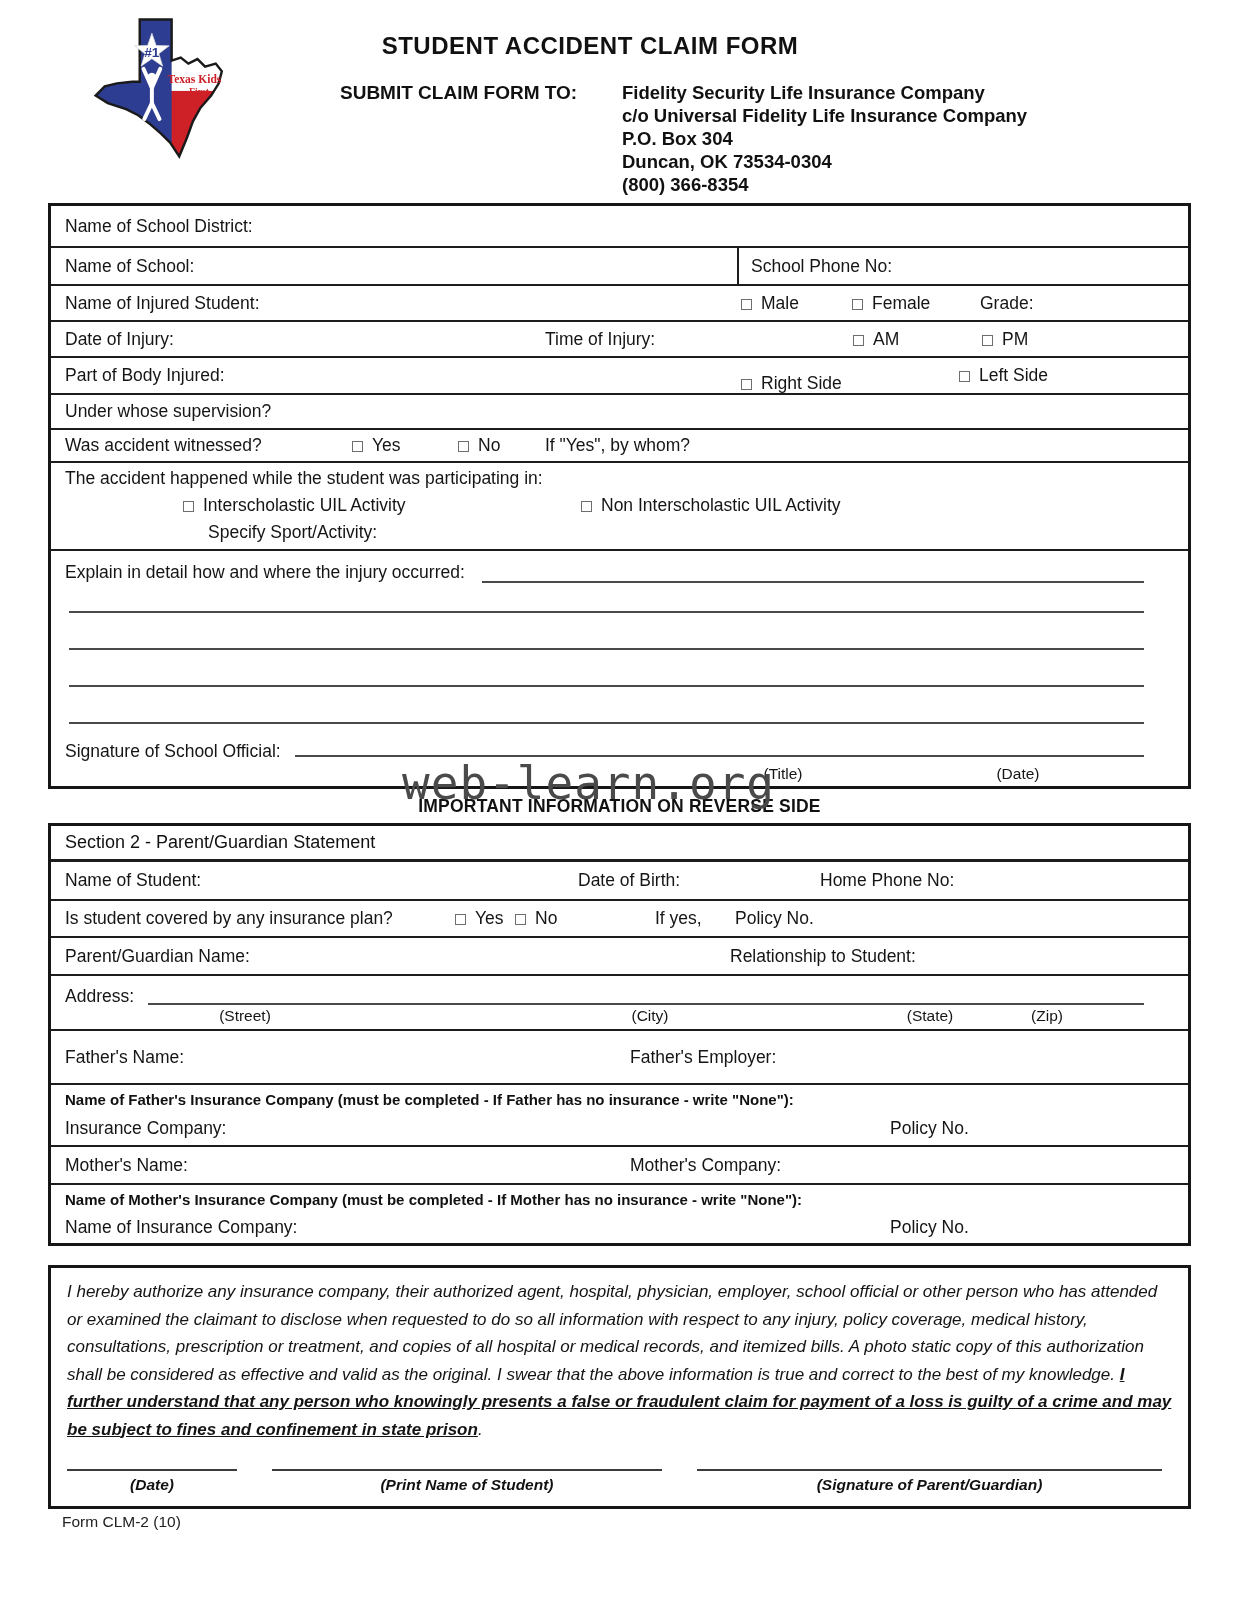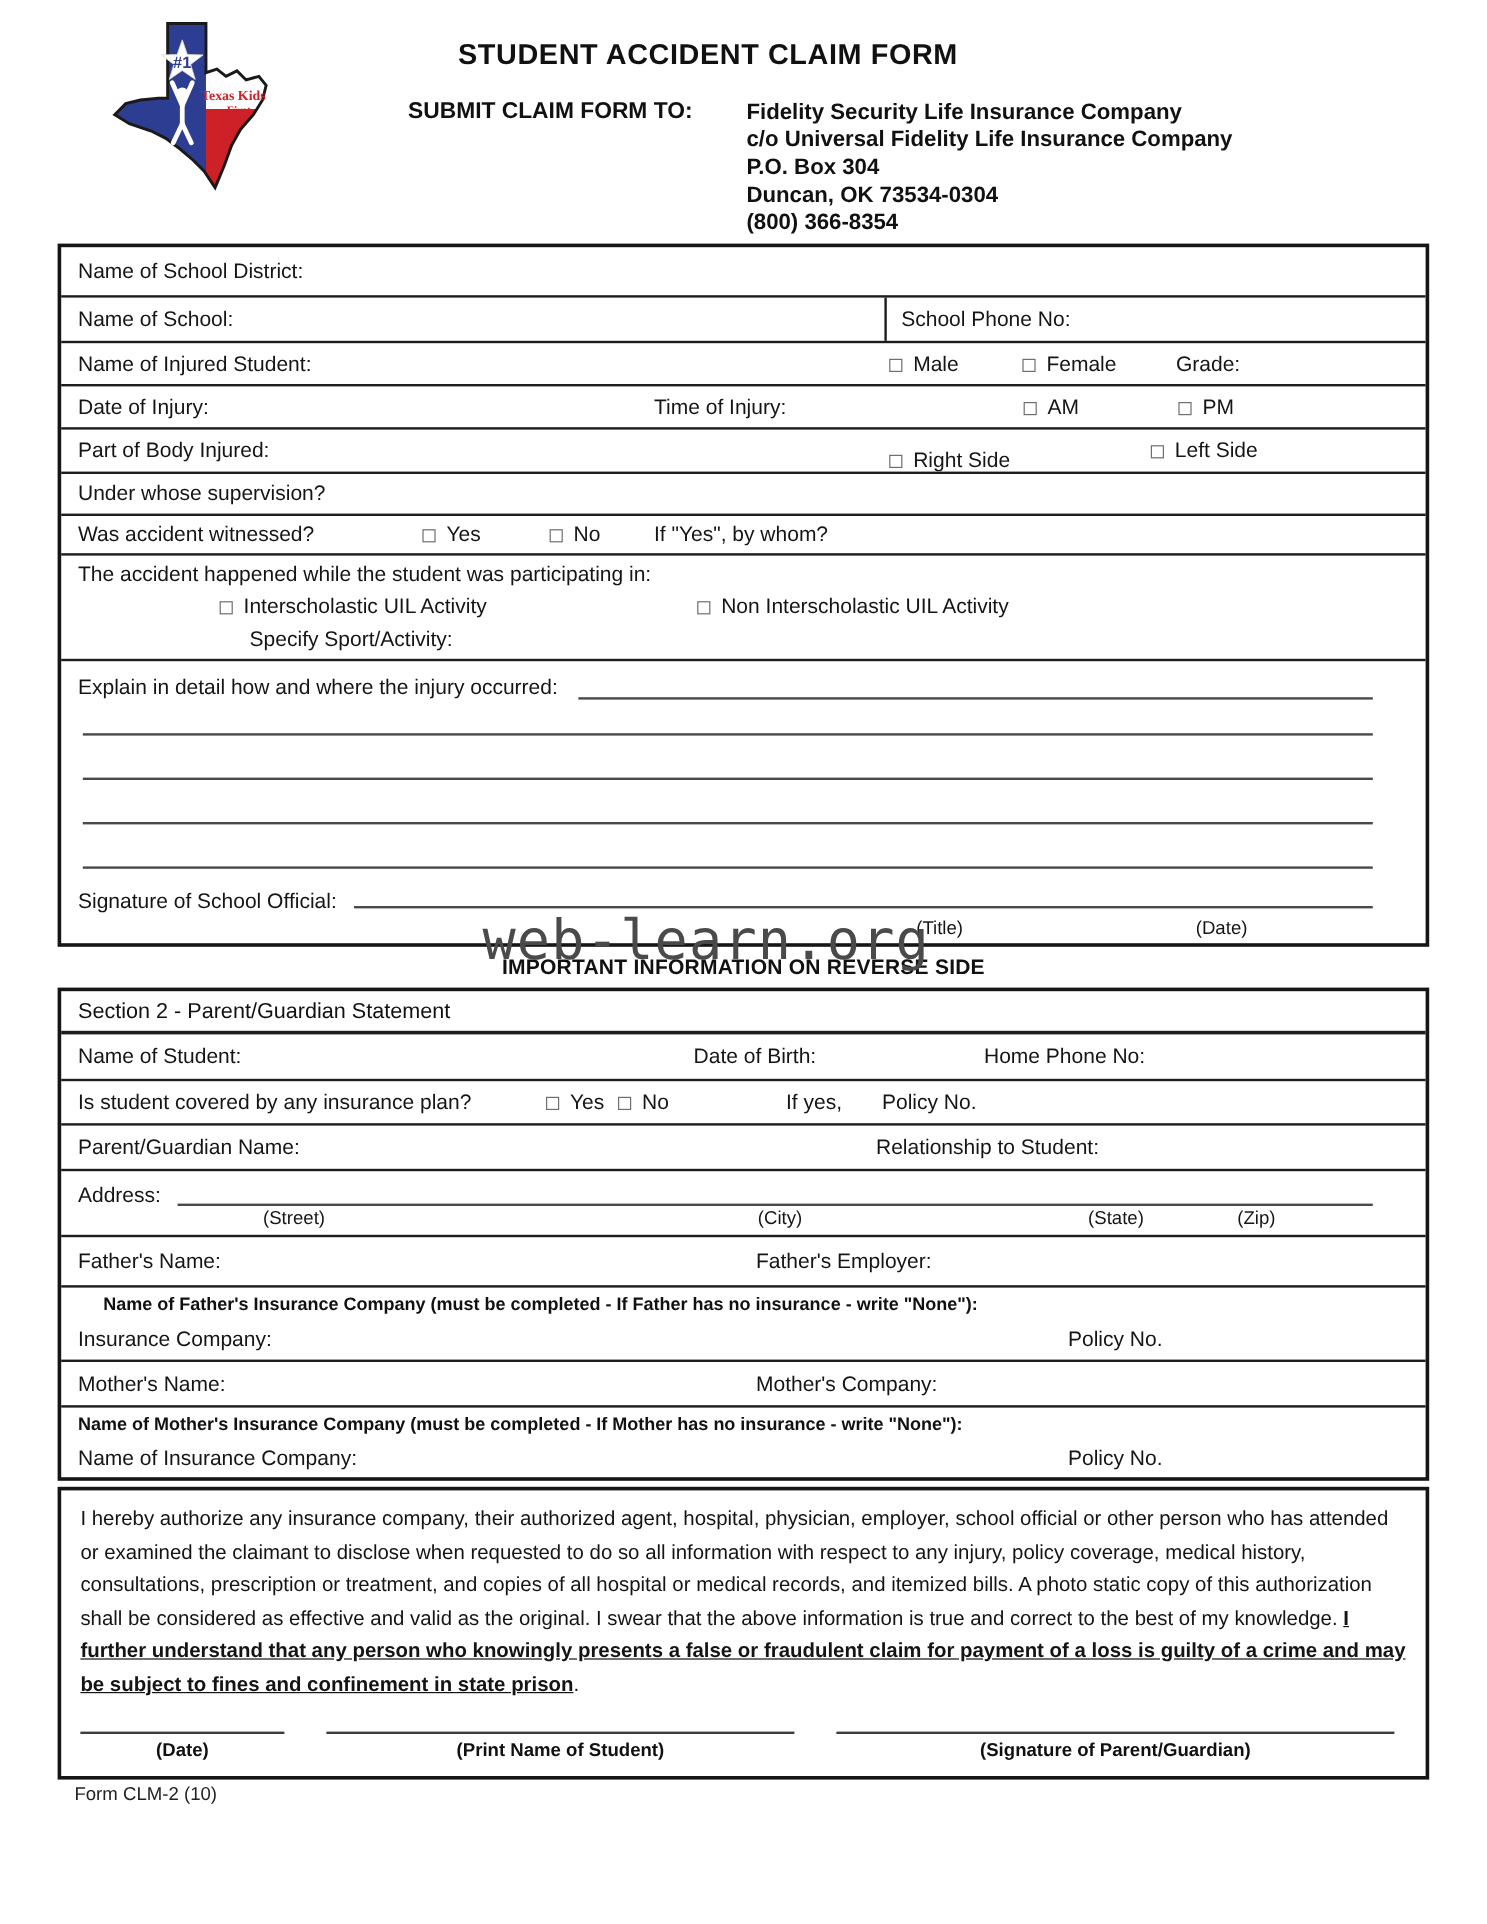--- a/index.html
+++ b/index.html
@@ -32,21 +32,21 @@
   .s-note { font-size:15.5px; padding:0 0 6px 118px; }
 
   .wline { border-bottom:2px solid #4a4a4a; position:absolute; }
 
   .vcell { display:flex; align-items:center; }
 
   .banner { text-align:center; font-size:17.5px; font-weight:bold; padding:7px 0 6px 0; letter-spacing:.2px; }
 
   .bold-note { font-size:15px; font-weight:bold; }
 
-  .auth-box { margin:5px 48px 0 48px; border:3px solid #161616; padding:10px 16px 10px 16px; }
+  .auth-box { margin:19px 48px 0 48px; border:3px solid #161616; padding:10px 16px 10px 16px;font-style:italic; }
   .auth-text { font-size:17px; line-height:27.5px; color:#141414; text-align:left; }
   .auth-em { font-weight:bold; text-decoration:underline; }
   .sig-row { display:flex; align-items:flex-start; padding:26px 0 2px 0; }
   .sig-col { text-align:center; }
   .sig-line { border-bottom:2.5px solid #3c3c3c; height:0; }
   .sig-cap { font-size:15.5px; font-weight:bold; padding-top:5px; }
 
   .form-code { margin:4px 0 0 62px; font-size:15.5px; color:#222; }
 
   .watermark { position:absolute; left:402px; top:756px; font-family:"DejaVu Sans Mono", monospace;
@@ -192,26 +192,26 @@
 
     <div class="row" style="height:55px;">
       <span class="abs lbl" style="left:14px; top:10px;">Address:</span>
       <div class="wline" style="left:97px; right:44px; top:27px;"></div>
       <span class="abs lbl" style="left:149px; top:31px; width:90px; text-align:center; font-size:15.5px;">(Street)</span>
       <span class="abs lbl" style="left:554px; top:31px; width:90px; text-align:center; font-size:15.5px;">(City)</span>
       <span class="abs lbl" style="left:834px; top:31px; width:90px; text-align:center; font-size:15.5px;">(State)</span>
       <span class="abs lbl" style="left:951px; top:31px; width:90px; text-align:center; font-size:15.5px;">(Zip)</span>
     </div>
 
-    <div class="row vcell pad" style="height:42px;">
+    <div class="row vcell pad" style="height:54px;">
       <span class="lbl">Father's Name:</span>
       <span class="abs lbl" style="left:579px;">Father's Employer:</span>
     </div>
 
-    <div class="row" style="height:62px;padding-left:21px;">
+    <div class="row" style="height:62px;">
       <div class="pad bold-note" style="padding-top:6px;">Name of Father's Insurance Company (must be completed - If Father has no insurance - write "None"):</div>
       <span class="abs lbl" style="left:14px; top:33px;">Insurance Company:</span>
       <span class="abs lbl" style="left:839px; top:33px;">Policy No.</span>
     </div>
 
     <div class="row vcell pad" style="height:38px;">
       <span class="lbl">Mother's Name:</span>
       <span class="abs lbl" style="left:579px;">Mother's Company:</span>
     </div>
 

